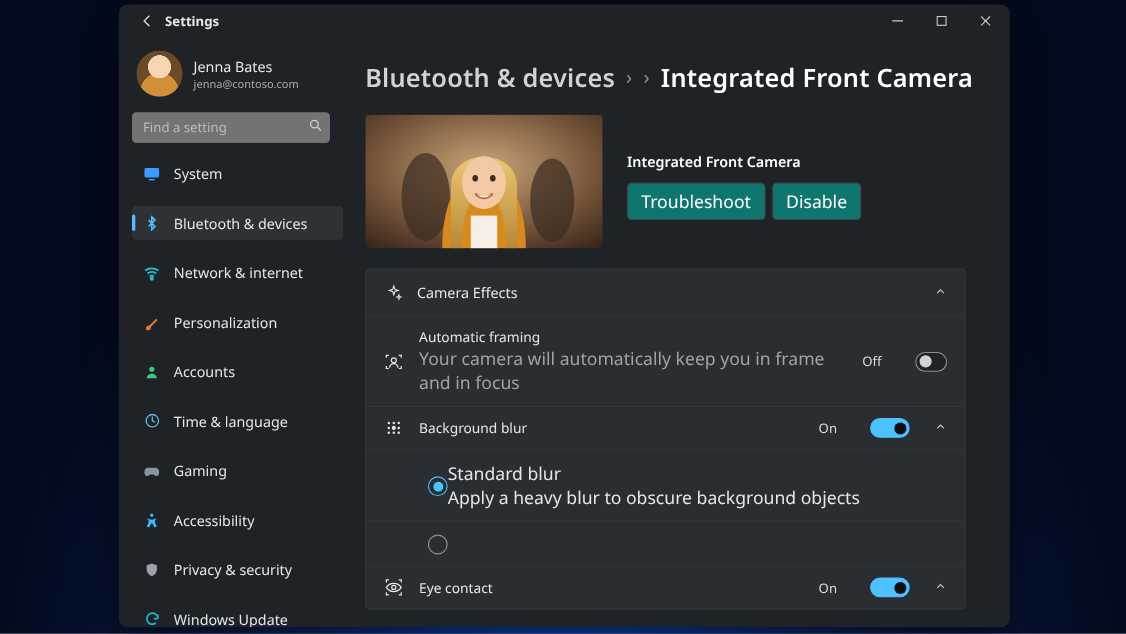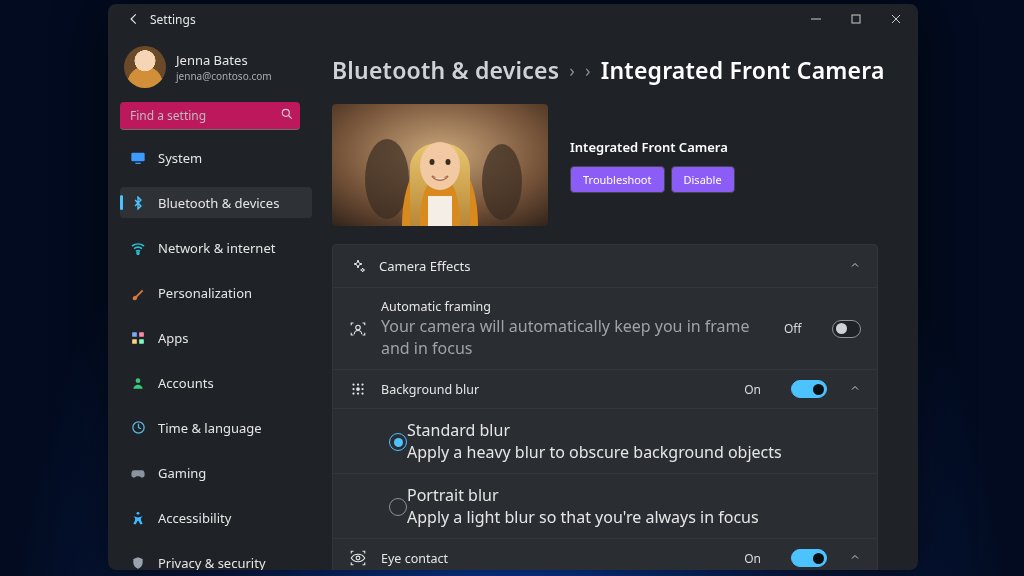--- a/index.html
+++ b/index.html
@@ -9,21 +9,21 @@
     display: flex; align-items: center; justify-content: center;
   }
   .window {
     position: absolute; top: 4px; left: 108px; width: 810px; height: 566px;
     background: #1f2226; border-radius: 8px; overflow: hidden;
     box-shadow: 0 10px 50px rgba(0,0,0,.6);
     display: flex; flex-direction: column;
   }
   .titlebar {
     height: 30px; display: flex; align-items: center; padding: 0 2px 0 12px;
-    color: #e6e6e6; font-size: 12px;
+    color: #e6e6e6; font-size: 12px; font-weight: bold;
   }
   .titlebar .back { width: 28px; display:flex; align-items:center; justify-content:center; cursor:pointer; }
   .titlebar .title { margin-left: 2px; }
   .titlebar .spacer { flex: 1; }
   .winbtn { width: 40px; height: 28px; display:flex; align-items:center; justify-content:center; color:#ccc; }
 
   .body { flex:1; display:flex; overflow:hidden; }
 
   
   .sidebar { width: 212px; padding: 6px 8px 0 12px; color:#e6e6e6; font-size: 13px; display:flex; flex-direction:column; }
@@ -31,21 +31,21 @@
   .avatar {
     width: 42px; height: 42px; border-radius: 50%;
     background: radial-gradient(circle at 50% 35%, #f5d5b5 0 30%, transparent 31%),
                 radial-gradient(circle at 50% 90%, #d28f3a 0 40%, transparent 41%),
                 linear-gradient(#6b4a2a,#6b4a2a);
   }
   .user .name { font-weight:400; font-size:13px; }
   .user .mail { font-size:10px; color:#a9acb0; }
   .search { margin: 4px 0 12px 0; position:relative; }
   .search input {
-    width: 180px; height:28px; background:#be185d; border:none; border-radius:4px;
+    width: 180px; height:28px; background:#737373; border:none; border-radius:4px;
     padding: 0 30px 0 10px; color:#e6e6e6; font-size:12px;
     border-bottom: 1px solid #6e6e6e;
   }
   .search input::placeholder { color:#b9bcc1; }
   .search .sicon { position:absolute; right:18px; top:5px; color:#d0d0d0; }
   .nav { display:flex; flex-direction:column; gap:14px; }
   .nav-item {
     display:flex; align-items:center; gap:12px; height:31px; padding:0 10px;
     border-radius:4px; cursor:pointer; position:relative;
   }
@@ -64,21 +64,21 @@
 
   .preview-row { display:flex; gap:22px; margin-top:18px; align-items:flex-start; }
   .preview {
     width: 216px; height: 122px; border-radius:4px; overflow:hidden; position:relative;
   }
   .preview svg { width:100%; height:100%; display:block; }
   .cam-side { padding-top: 34px; }
   .cam-title { font-size:13px; font-weight:600; color:#fff; margin-bottom:10px; }
   .btnrow { display:flex; gap:6px; }
   .btn {
-    font-size:11px; color:#fff; background:#8b5cf6; border:1px solid #424549;
+    font-size:16px; color:#fff; background:#0f766e; border:1px solid #424549;
     border-radius:4px; padding: 5px 12px; cursor:pointer;text-align:center;
   }
 
   .panel {
     margin-top: 18px; background:#2a2d31; border-radius:4px; width: 546px;
     border:1px solid #33363b;
   }
   .panel-header {
     display:flex; align-items:center; gap:12px; padding: 12px 16px; font-size:13px;
   }
@@ -193,31 +193,20 @@
             </span>
           <span>Network &amp; internet</span>
         </div>
         <div class="nav-item">
           <span class="nav-ico">
               <svg width="16" height="16" viewBox="0 0 24 24">
                 <path d="M4 20c0-3 3-4 5-4l9-9 2 2-9 9c0 2-1 5-4 5-2 0-3-1-3-3z" fill="#d97a3a"></path>
               </svg>
             </span>
           <span>Personalization</span>
-        </div>
-        <div class="nav-item">
-          <span class="nav-ico">
-              <svg width="14" height="14" viewBox="0 0 24 24">
-                <rect x="2" y="2" width="8" height="8" rx="1" fill="#7aa9ff"></rect>
-                <rect x="14" y="2" width="8" height="8" rx="1" fill="#ff8aa6"></rect>
-                <rect x="2" y="14" width="8" height="8" rx="1" fill="#ffd27a"></rect>
-                <rect x="14" y="14" width="8" height="8" rx="1" fill="#7affc1"></rect>
-              </svg>
-            </span>
-          <span>Apps</span>
         </div>
         <div class="nav-item">
           <span class="nav-ico">
               <svg width="14" height="14" viewBox="0 0 24 24" fill="#38c97a">
                 <circle cx="12" cy="8" r="4"></circle>
                 <path d="M4 22c0-4 4-7 8-7s8 3 8 7z"></path>
               </svg>
             </span>
           <span>Accounts</span>
         </div>
@@ -375,24 +364,20 @@
         </div>
         <div class="radio-row">
           <div class="radio sel"></div>
           <div class="texts">
             <div class="t">Standard blur</div>
             <div class="d">Apply a heavy blur to obscure background objects</div>
           </div>
         </div>
         <div class="radio-row">
           <div class="radio"></div>
-          <div class="texts">
-            <div class="t">Portrait blur</div>
-            <div class="d">Apply a light blur so that you're always in focus</div>
-          </div>
         </div>
 
         <div class="row">
           <span class="ico16">
             <svg width="18" height="18" viewBox="0 0 24 24" fill="none" stroke="currentColor" stroke-width="1.5">
                 <path d="M3 6V3h3M21 6V3h-3M3 18v3h3M21 18v3h-3"></path>
                 <path d="M3 12s3-5 9-5 9 5 9 5-3 5-9 5-9-5-9-5z"></path>
                 <circle cx="12" cy="12" r="2.5"></circle>
               </svg>
           </span>

